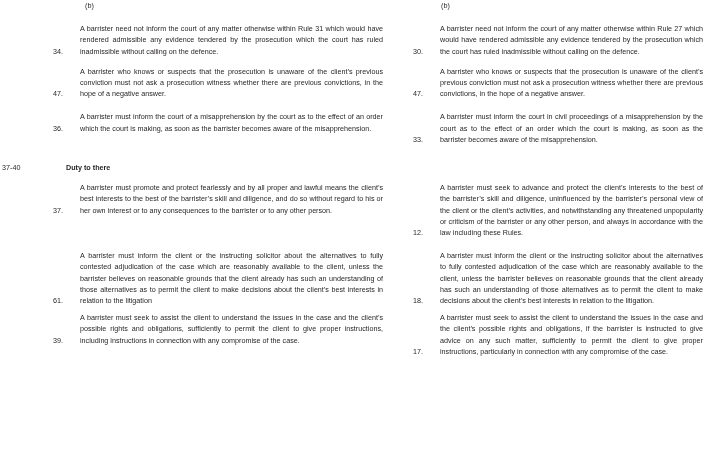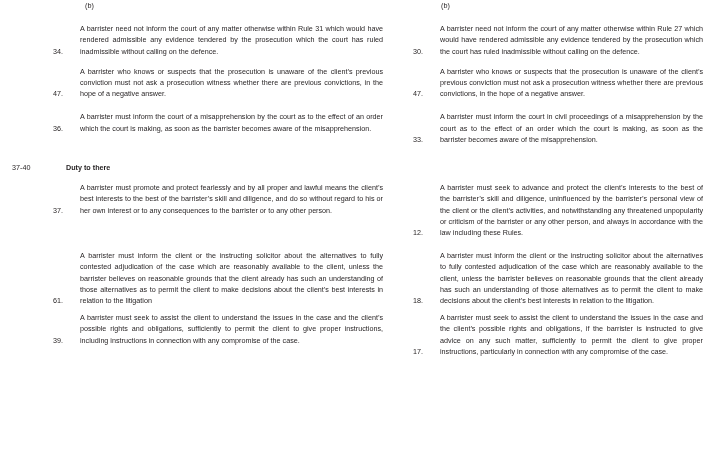--- a/index.html
+++ b/index.html
@@ -28,21 +28,21 @@
     align-items: flex-start;
     width: 720px;
   }
 
   .margin-cell {
     width: 40px;
     flex: 0 0 40px;
     font-size: 7.2px;
     line-height: 11.2px;
     color: #231f20;
-    padding-left: 12px;
+    padding-left: 2px;
     box-sizing: border-box;
     white-space: nowrap;
   }
 
   .col {
     box-sizing: border-box;
   }
   .col-left {
     width: 343px;
     flex: 0 0 343px;

